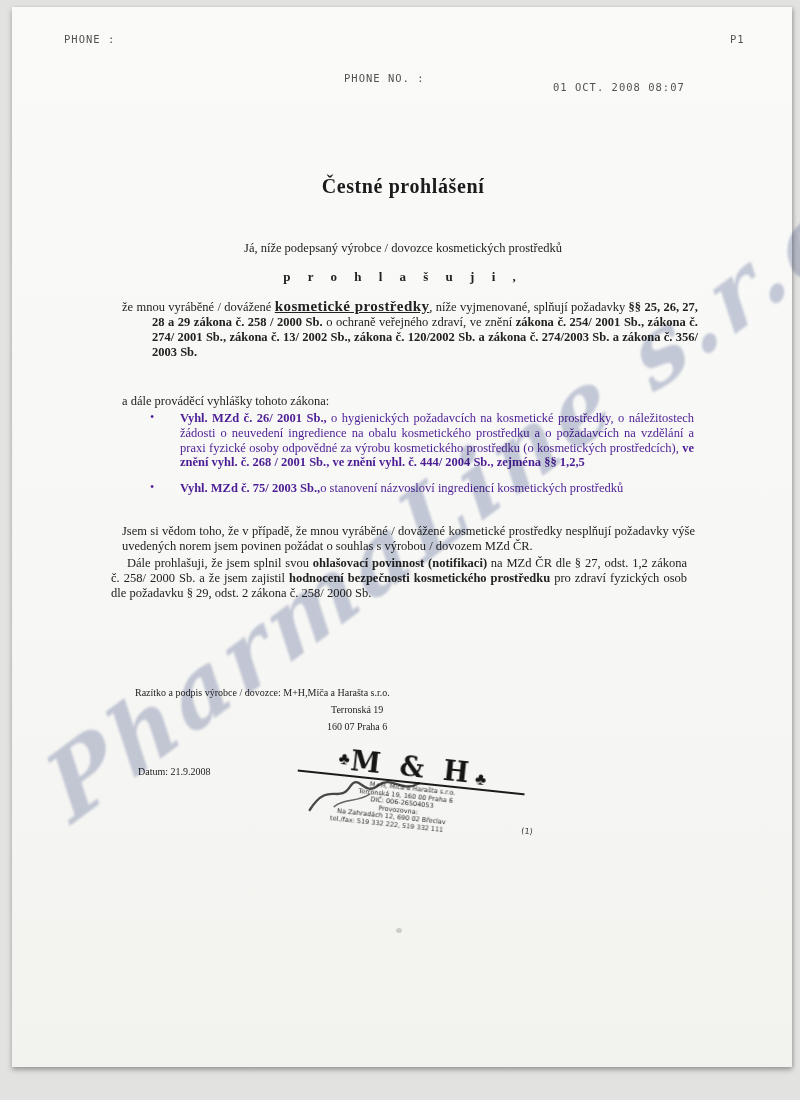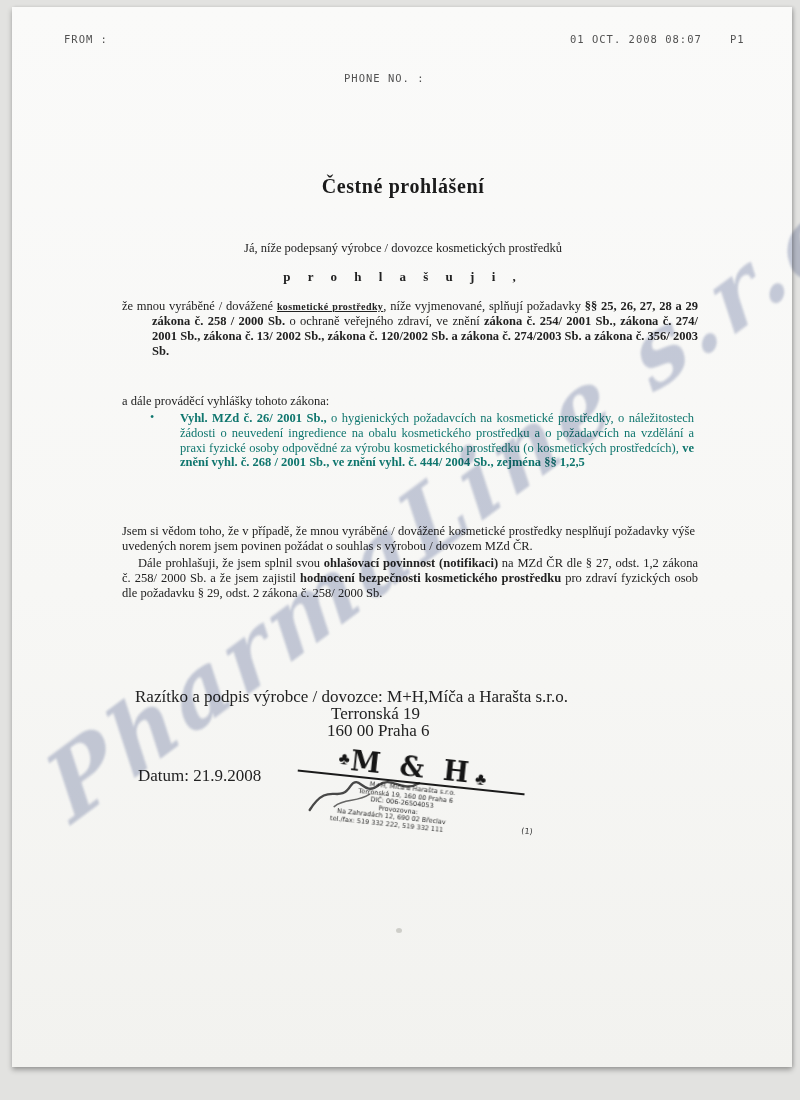--- a/index.html
+++ b/index.html
@@ -28,29 +28,29 @@
     filter:blur(.15px);
   }
   .center-line{left:0;width:806px;text-align:center;color:#222;}
   .intro{top:241px;font-size:12.5px;}
   .declare{top:269px;font-size:13px;font-weight:bold;letter-spacing:7px;}
   .para{
     color:#222;font-size:12.5px;line-height:15px;text-align:justify;
     filter:blur(.12px);
   }
   .seg-bold{font-weight:bold;}
-  .seg-big{font-weight:bold;font-size:10px;text-decoration:underline;letter-spacing:.4px;}
+  .seg-big{font-weight:bold;font-size:15px;text-decoration:underline;letter-spacing:.4px;}
   #para-products{left:122px;top:299px;width:576px;padding-left:30px;text-indent:-30px;box-sizing:border-box;}
   #decrees-intro{left:122px;top:394px;text-align:center;}
   #bullet-list{left:180px;top:411px;width:514px;margin:0;padding:0;list-style:none;}
-  #bullet-list li{position:relative;text-align:justify;font-size:12.5px;line-height:14.8px;color:#0f766e;margin-bottom:11px;filter:blur(.12px);}
+  #bullet-list li{position:relative;text-align:justify;font-size:12.5px;line-height:14.8px;color:#4c1d95;margin-bottom:11px;filter:blur(.12px);}
   #bullet-list li::before{content:"•";position:absolute;left:-30px;top:-1px;font-size:12px;}
   #para-aware{left:122px;top:524px;width:573px;}
-  #para-notif{left:122px;top:556px;width:576px;text-indent:16px;}
-  .sig-line{font-size:17px;color:#222;white-space:nowrap;filter:blur(.12px);}
+  #para-notif{left:111px;top:556px;width:576px;text-indent:16px;}
+  .sig-line{font-size:10px;color:#222;white-space:nowrap;filter:blur(.12px);}
   
   .stamp{
     left:296px;top:752px;width:228px;height:100px;
     transform:rotate(6deg);transform-origin:40% 40%;
     color:#161616;
   }
   .stamp-logo-row{
     display:flex;align-items:flex-end;justify-content:center;
     border-bottom:2.5px solid #1a1a1a;padding-bottom:1px;
     filter:blur(.25px);
@@ -86,45 +86,46 @@
     filter:blur(1.2px);
   }
   .speck{left:396px;top:928px;width:6px;height:5px;border-radius:50%;
     background:#bdbdb8;opacity:.7;}
 </style>
 </head>
 <body>
 
 <div class="paper"></div>
 
-<div class="abs fax" style="left:64px;">FROM :</div>
+<div class="abs fax" style="left:64px;">PHONE :</div>
 <div class="abs fax" style="left:344px;margin-top:39px;">PHONE NO. :</div>
-<div class="abs fax" style="left:570px;">01 OCT. 2008 08:07</div>
+<div class="abs fax" style="left:553px;margin-top:48px;">01 OCT. 2008 08:07</div>
 <div class="abs fax" style="left:730px;">P1</div>
 
 <div class="abs doc-title">Čestné prohlášení</div>
 
 <div class="abs center-line intro para" style="text-align:center;">Já, níže podepsaný výrobce / dovozce kosmetických prostředků</div>
 <div class="abs center-line declare">p r o h l a š u j i ,</div>
 
 <div class="abs para" id="para-products"><span class="seg-normal">že mnou vyráběné / dovážené </span><span class="seg-big">kosmetické prostředky</span><span class="seg-normal">,  níže vyjmenované, splňují požadavky </span><span class="seg-bold">§§ 25, 26, 27, 28 a 29 zákona č. 258 / 2000 Sb.</span><span class="seg-normal"> o ochraně veřejného zdraví, ve znění </span><span class="seg-bold">zákona č. 254/ 2001 Sb., zákona č. 274/ 2001 Sb., zákona č. 13/ 2002 Sb., zákona č. 120/2002 Sb. a zákona č. 274/2003 Sb. a zákona č. 356/ 2003 Sb.</span></div>
 
 <div class="abs para" id="decrees-intro">a dále prováděcí vyhlášky tohoto zákona:</div>
 
 <ul class="abs" id="bullet-list">
   <li><span class="seg-bold">Vyhl. MZd č. 26/ 2001 Sb.,</span><span class="seg-normal">  o hygienických požadavcích na kosmetické prostředky, o náležitostech žádosti o neuvedení ingredience na obalu kosmetického prostředku a o požadavcích na vzdělání a praxi fyzické osoby odpovědné za výrobu kosmetického prostředku (o kosmetických prostředcích), </span><span class="seg-bold">ve znění vyhl. č. 268 / 2001 Sb., ve znění  vyhl. č. 444/ 2004 Sb., zejména §§ 1,2,5</span></li>
+  <li><span class="seg-bold">Vyhl. MZd č. 75/ 2003 Sb.,</span><span class="seg-normal">o stanovení názvosloví ingrediencí kosmetických prostředků</span></li>
 </ul>
 
 <div class="abs para" id="para-aware">Jsem si vědom toho, že v případě, že mnou vyráběné / dovážené kosmetické prostředky nesplňují požadavky výše uvedených norem jsem povinen požádat o souhlas s výrobou / dovozem MZd ČR.</div>
 
 <div class="abs para" id="para-notif"><span class="seg-normal">Dále prohlašuji, že jsem splnil svou </span><span class="seg-bold">ohlašovací povinnost  (notifikaci)</span><span class="seg-normal"> na MZd ČR dle § 27, odst. 1,2 zákona č. 258/ 2000 Sb. a že jsem zajistil </span><span class="seg-bold">hodnocení bezpečnosti kosmetického prostředku</span><span class="seg-normal"> pro zdraví fyzických osob dle požadavku § 29, odst. 2 zákona č. 258/ 2000 Sb.</span></div>
 
 <div class="abs sig-line" style="left:135px;top:687px;">Razítko a podpis výrobce / dovozce: M+H,Míča a Harašta s.r.o.</div>
 <div class="abs sig-line" style="left:331px;top:704px;font-family:Liberation Serif, serif;">Terronská 19</div>
-<div class="abs sig-line" style="left:327px;top:721px;">160 00 Praha 6</div>
+<div class="abs sig-line" style="left:327px;top:721px;">160 07 Praha 6</div>
 
 <div class="abs sig-line" style="left:138px;top:766px;">Datum: 21.9.2008</div>
 
 <div class="abs stamp">
   <div class="stamp-logo-row">
     <span class="club left">♣</span>
     <span class="stamp-logo">M &amp; H</span>
     <span class="club right">♣</span>
   </div>
   <div class="stamp-lines">

